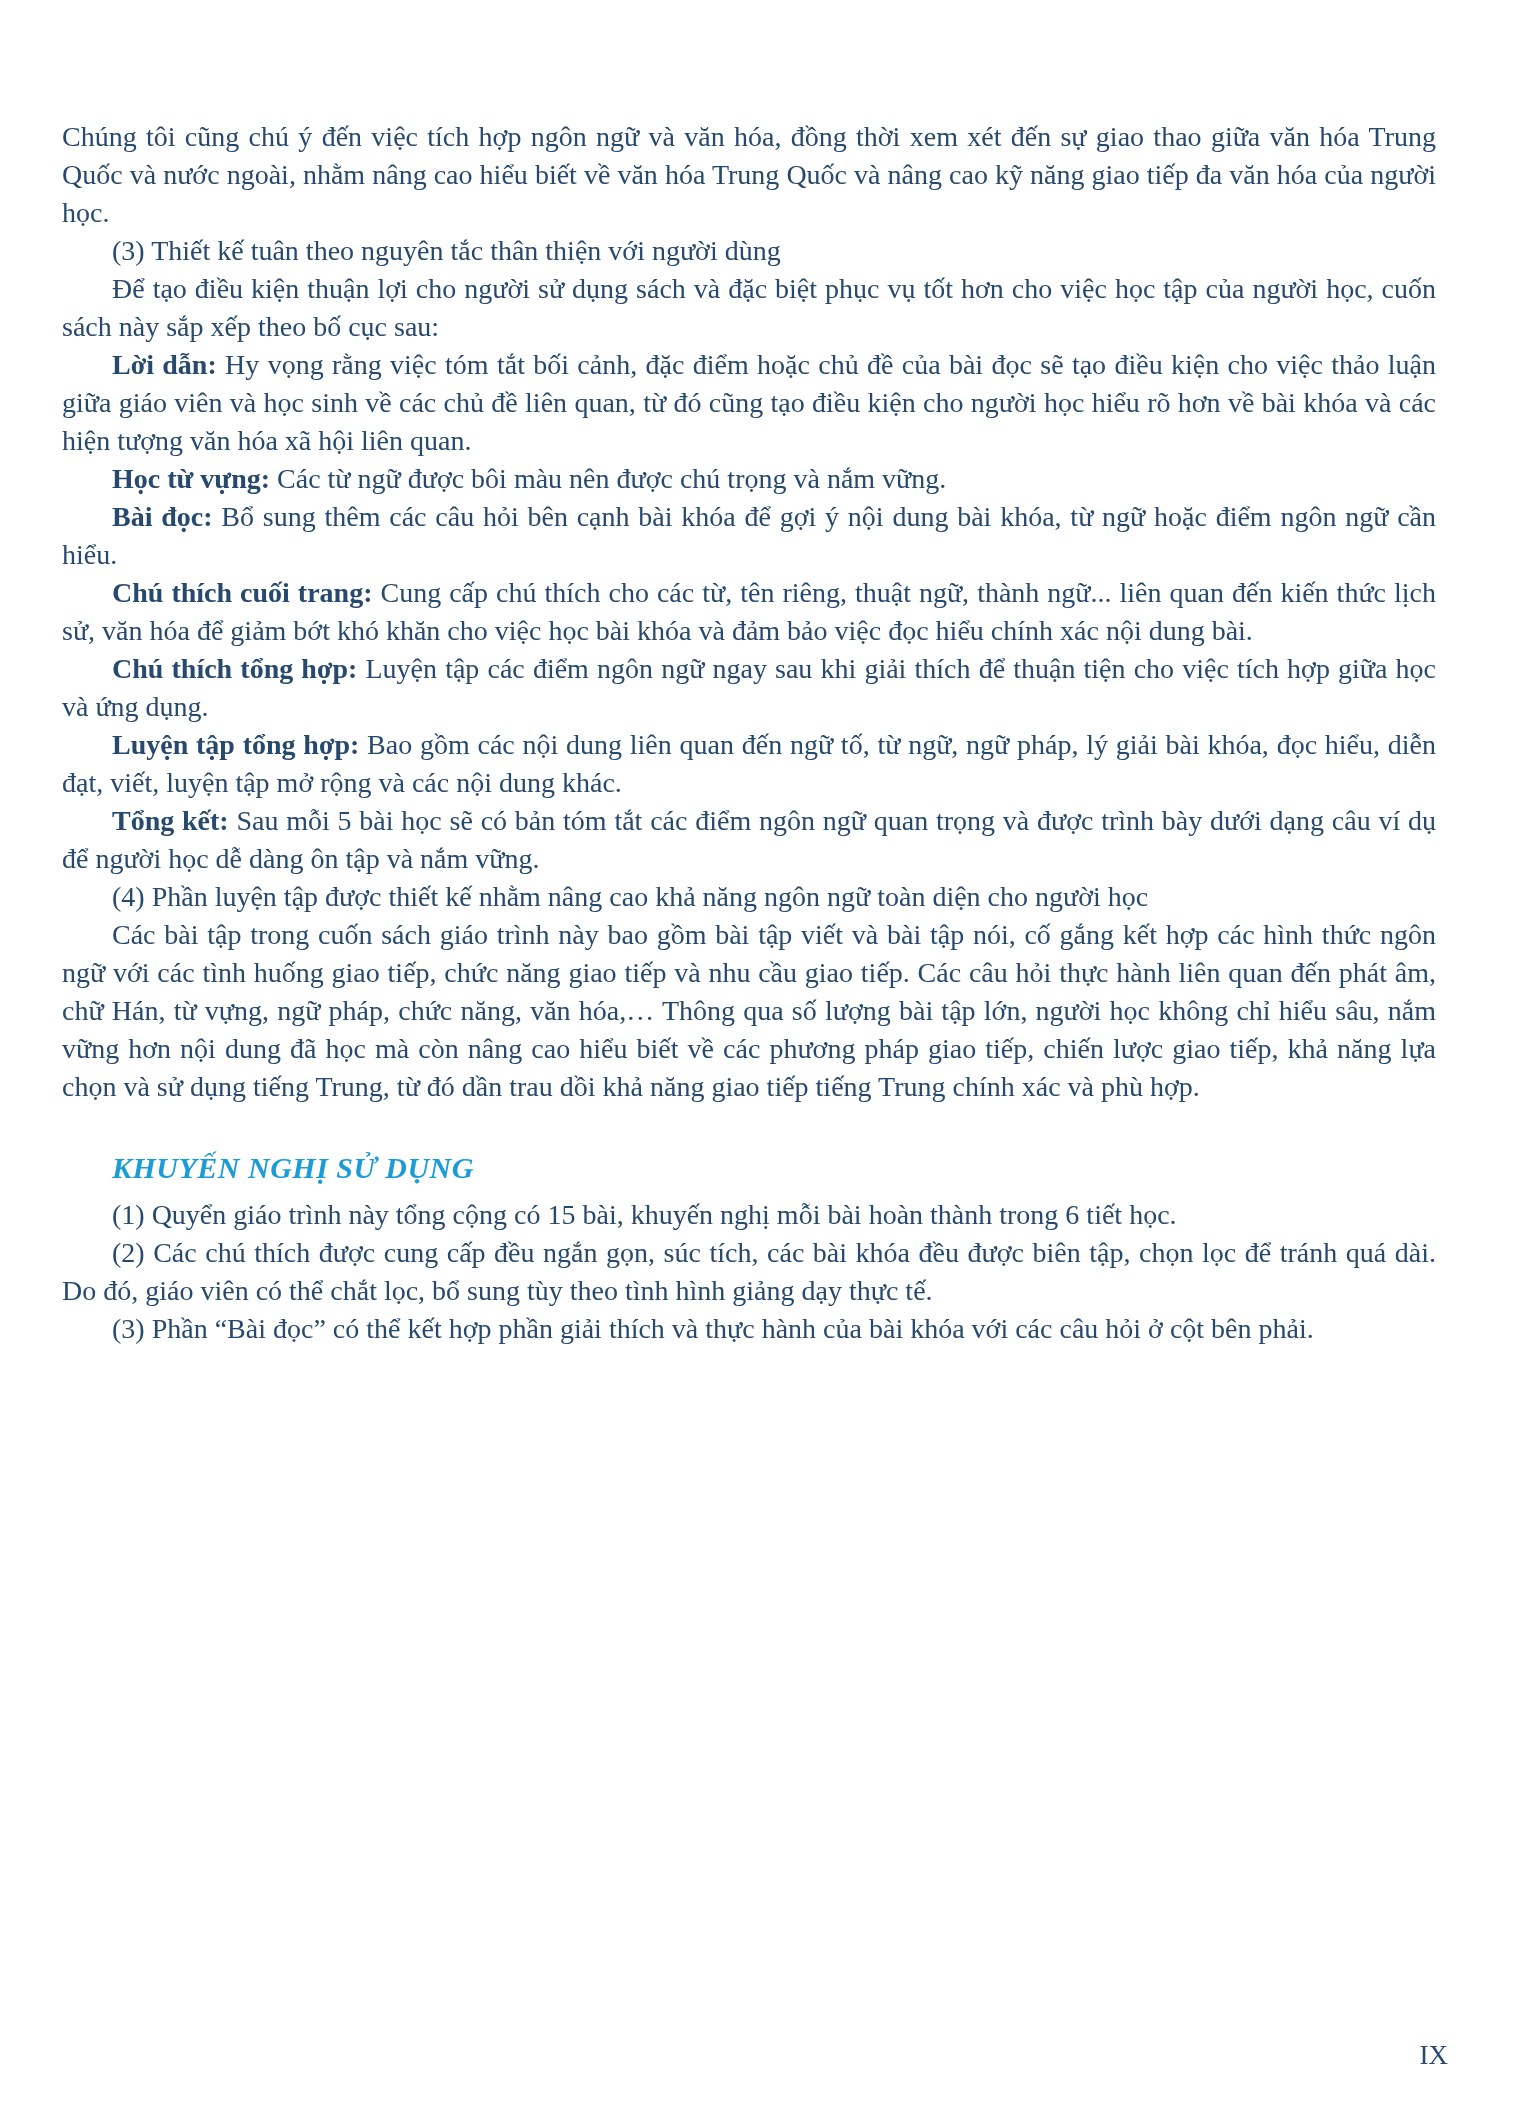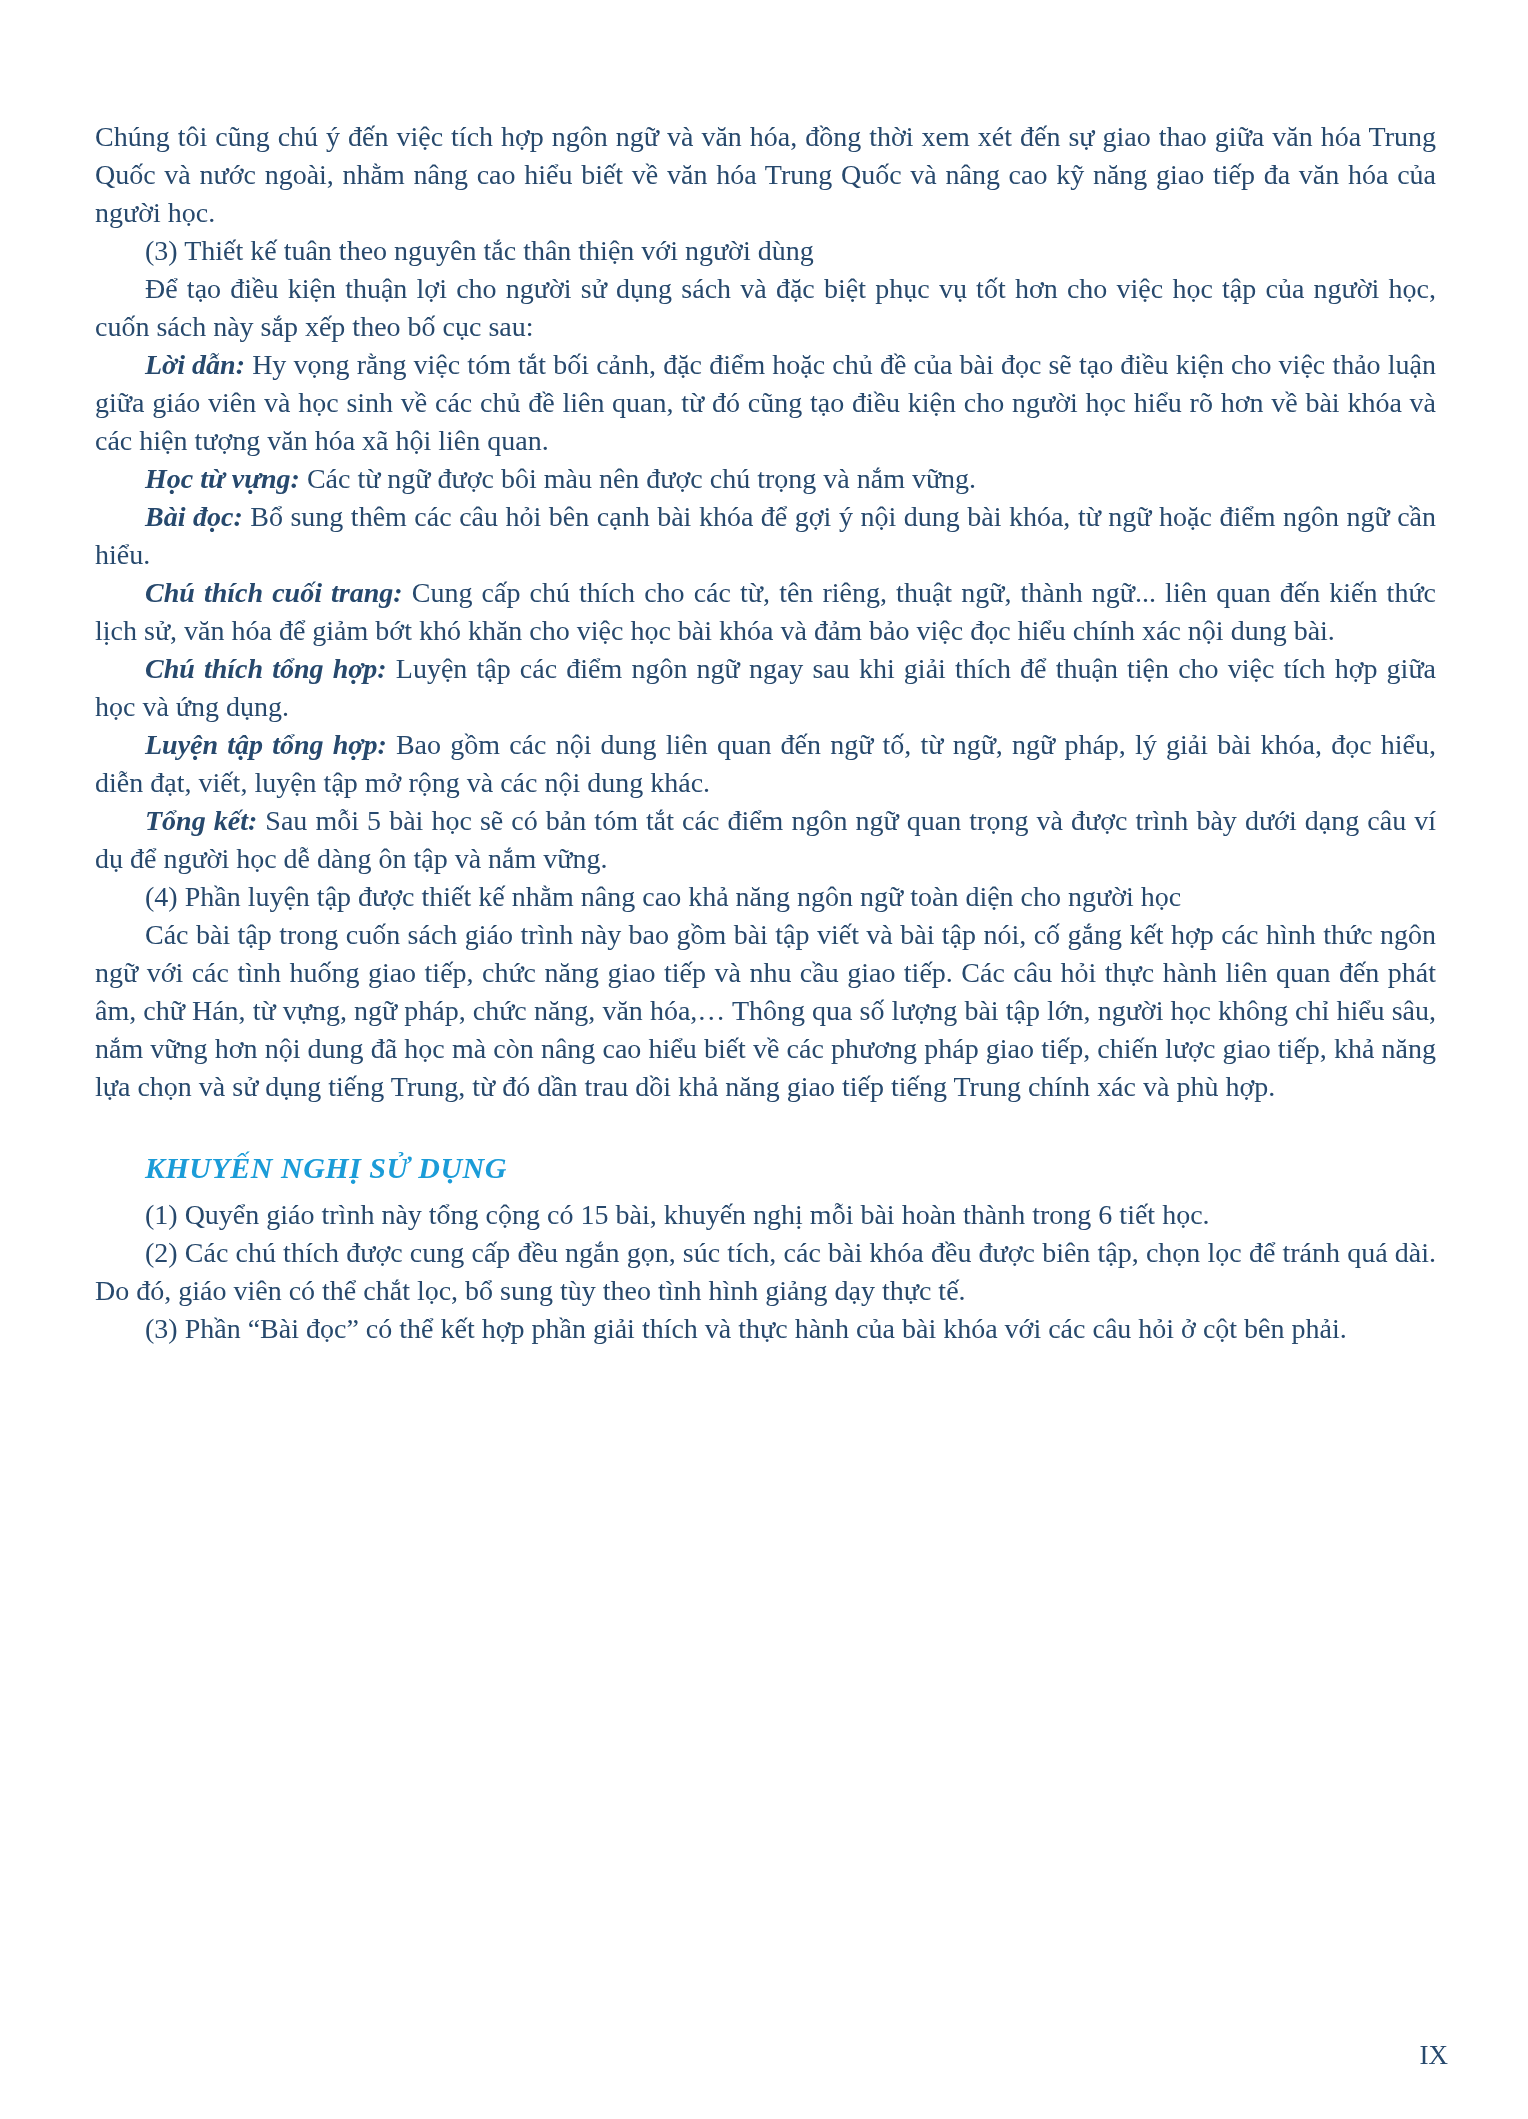--- a/index.html
+++ b/index.html
@@ -7,38 +7,37 @@
     padding: 0;
     background: #ffffff;
   }
   .page {
     position: relative;
     width: 1528px;
     height: 2119px;
     margin: 0 auto;
     background: #ffffff;
     box-sizing: border-box;
-    padding: 118px 92px 0 95px;
+    padding: 118px 92px 0 62px;
     font-family: "Liberation Serif", "DejaVu Serif", serif;
     color: #27496d;
     overflow: hidden;
   }
   .para {
     margin: 0;
     font-size: 28px;
     line-height: 38px;
     text-align: justify;
     color: #27496d;
   }
   .para.indent {
     text-indent: 50px;
   }
   .para strong {
     font-weight: bold;
-    font-style: italic;
   }
   .section-heading {
     margin: 40px 0 6px 0;
     padding-left: 50px;
     font-size: 30px;
     line-height: 44px;
     font-weight: bold;
     color: #1b9cd8;
     letter-spacing: 0.5px;
     font-style: italic;

